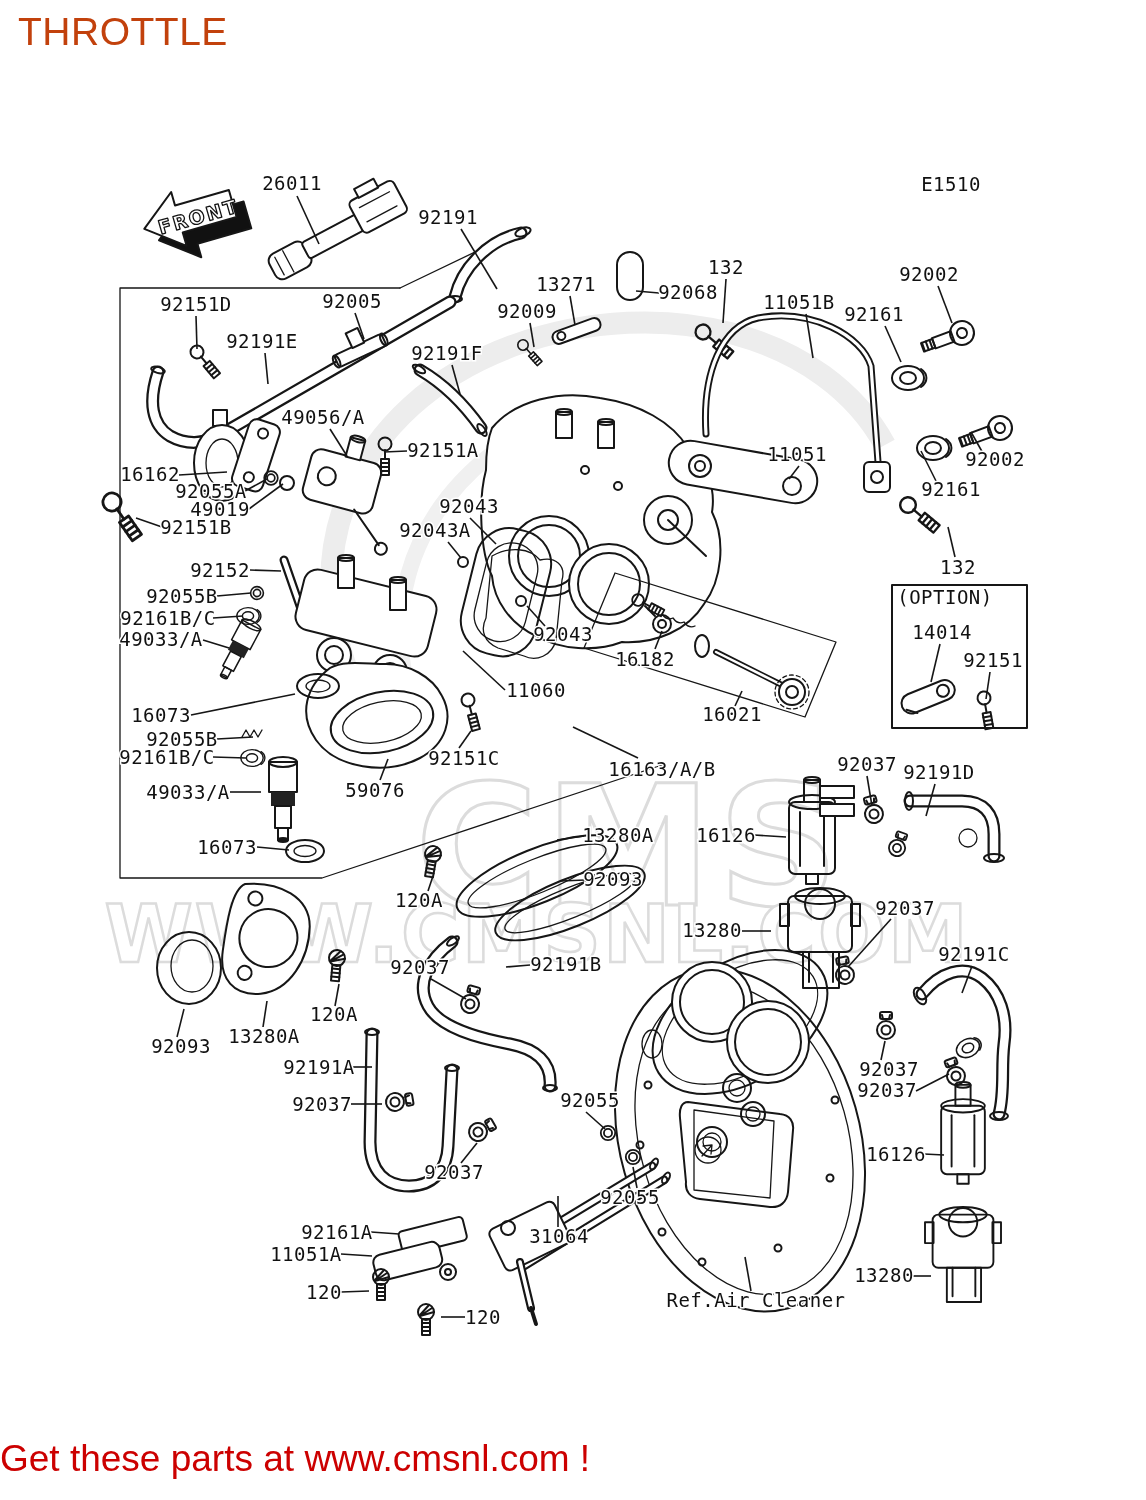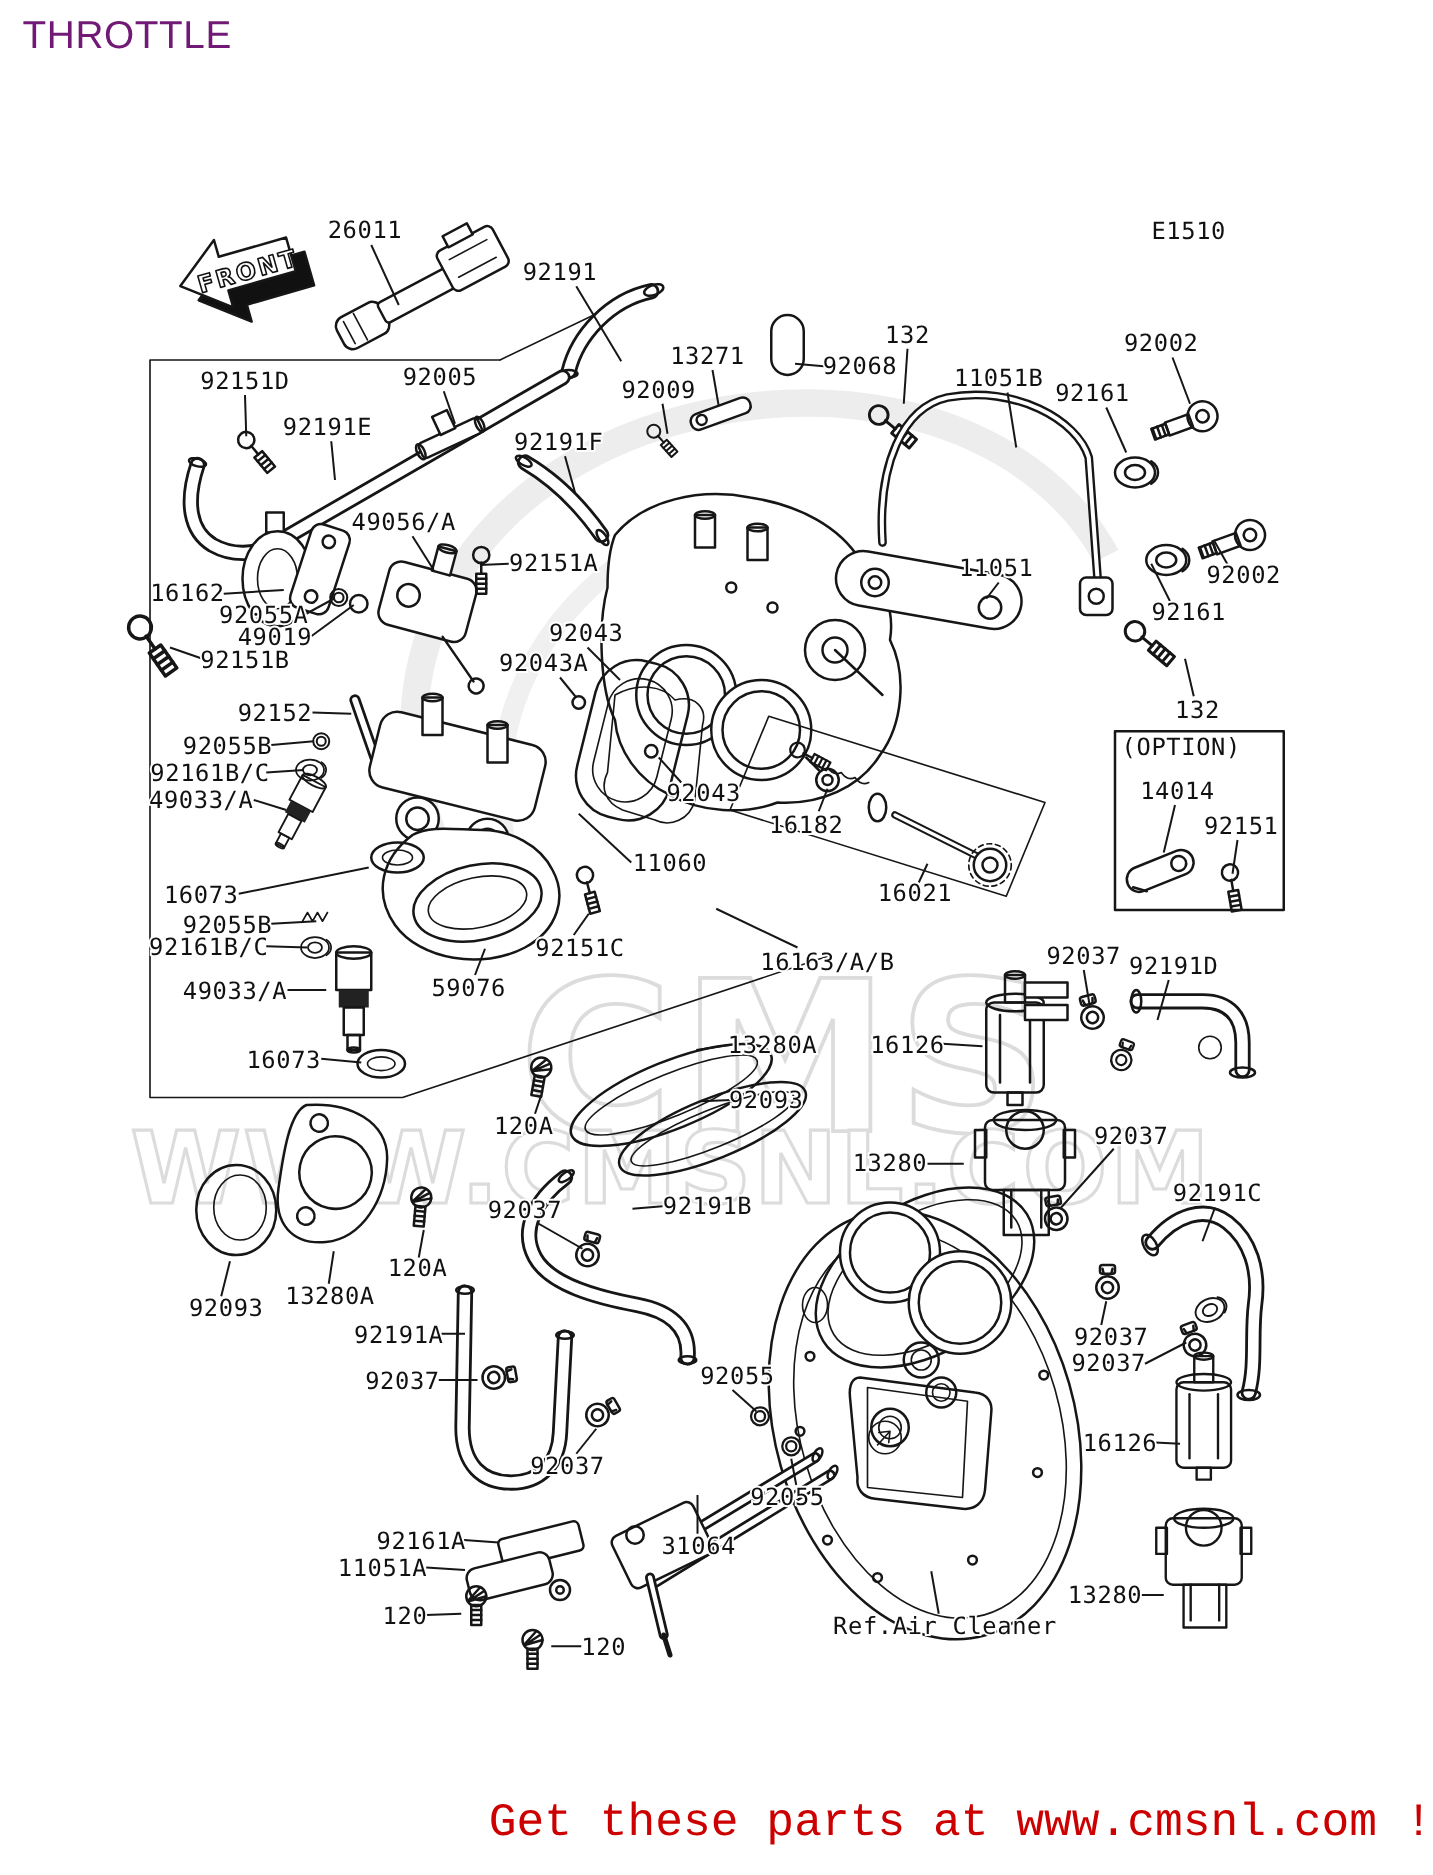--- a/index.html
+++ b/index.html
@@ -1,21 +1,21 @@
 <!DOCTYPE html>
 <html><head>
 <meta charset="utf-8">
 <style>
   html,body{margin:0;padding:0;background:#ffffff;}
   .stage{position:relative;width:1146px;height:1500px;background:#fff;overflow:hidden;
          font-family:"DejaVu Sans",sans-serif;}
   .title{position:absolute;left:18px;top:10px;font-family:"Liberation Sans",sans-serif;
-         font-size:31px;color:#701a75;letter-spacing:0.5px;}
-  .footer{position:absolute;left:0;top:1438px;width:100%;text-align:right;
-          font-family:Liberation Mono, monospace;font-size:37px;color:#cc0000;}
+         font-size:39px;color:#c2410c;letter-spacing:0.5px;}
+  .footer{position:absolute;left:0;top:1438px;width:100%;text-align:left;
+          font-family:Liberation Sans, sans-serif;font-size:37px;color:#cc0000;}
   svg.diagram{position:absolute;left:0;top:0;}
   
   g.art{stroke:#161616;stroke-width:2;fill:none;stroke-linecap:round;stroke-linejoin:round;}
   g.art .wf{fill:#ffffff;}
   g.art .thin{stroke-width:1.3;}
   .tube{stroke:#161616;stroke-width:13;fill:none;}
   .tube-i{stroke:#fff;stroke-width:8.5;fill:none;}
   .pipe{stroke:#161616;stroke-width:7;fill:none;}
   .pipe-i{stroke:#fff;stroke-width:3.2;fill:none;}
   .smtube{stroke:#161616;stroke-width:9;fill:none;}

